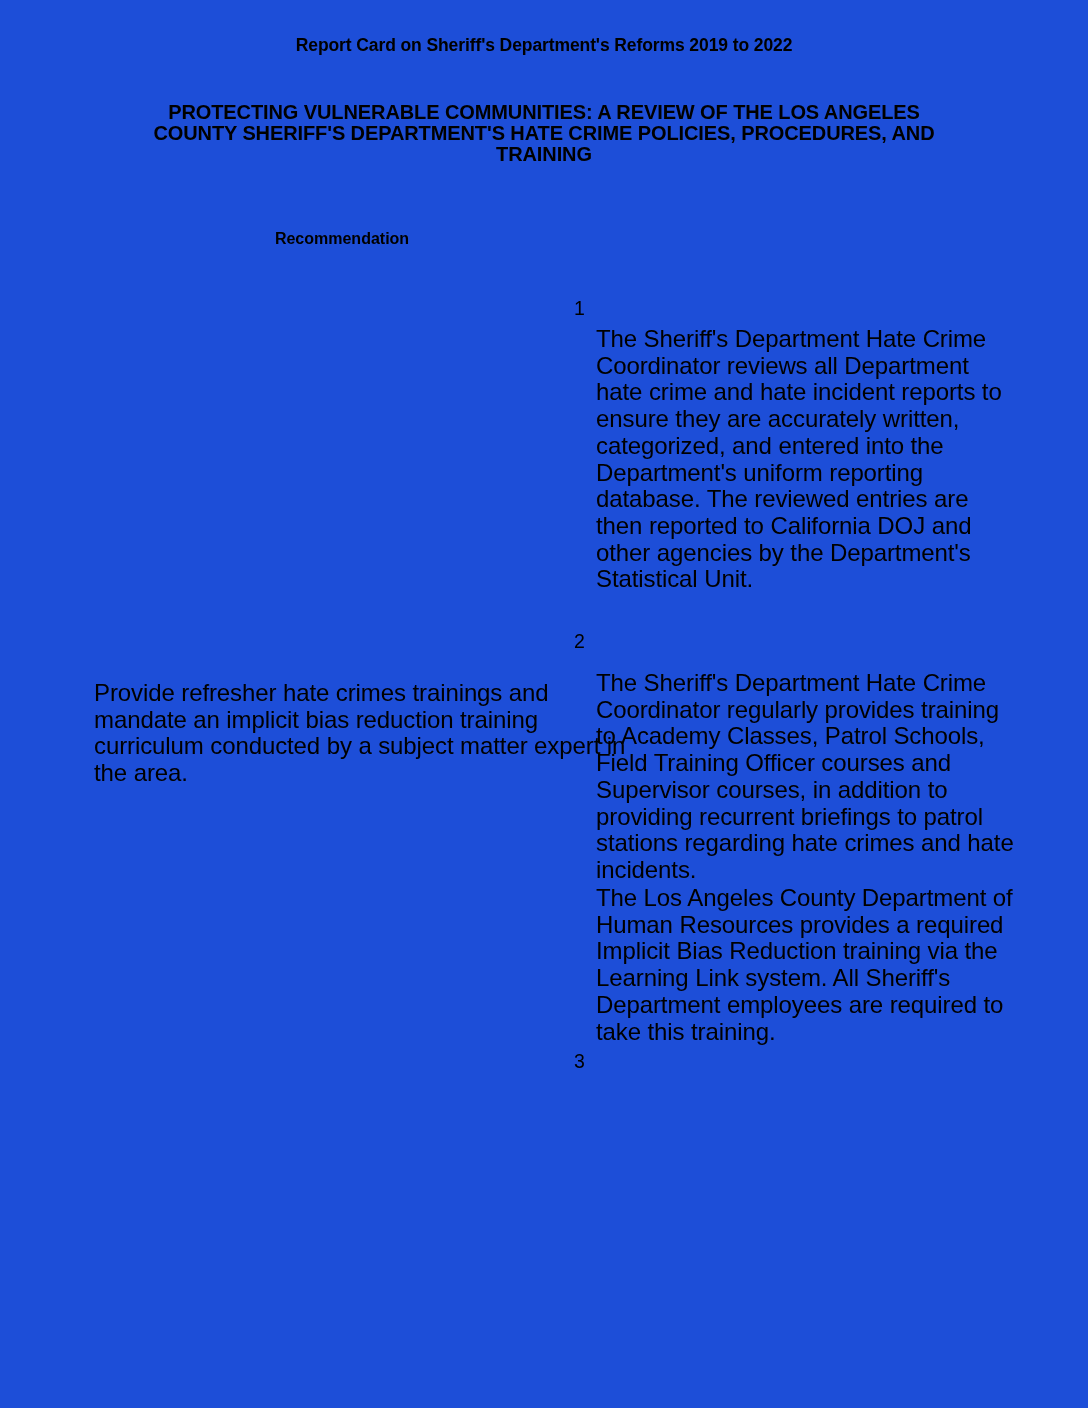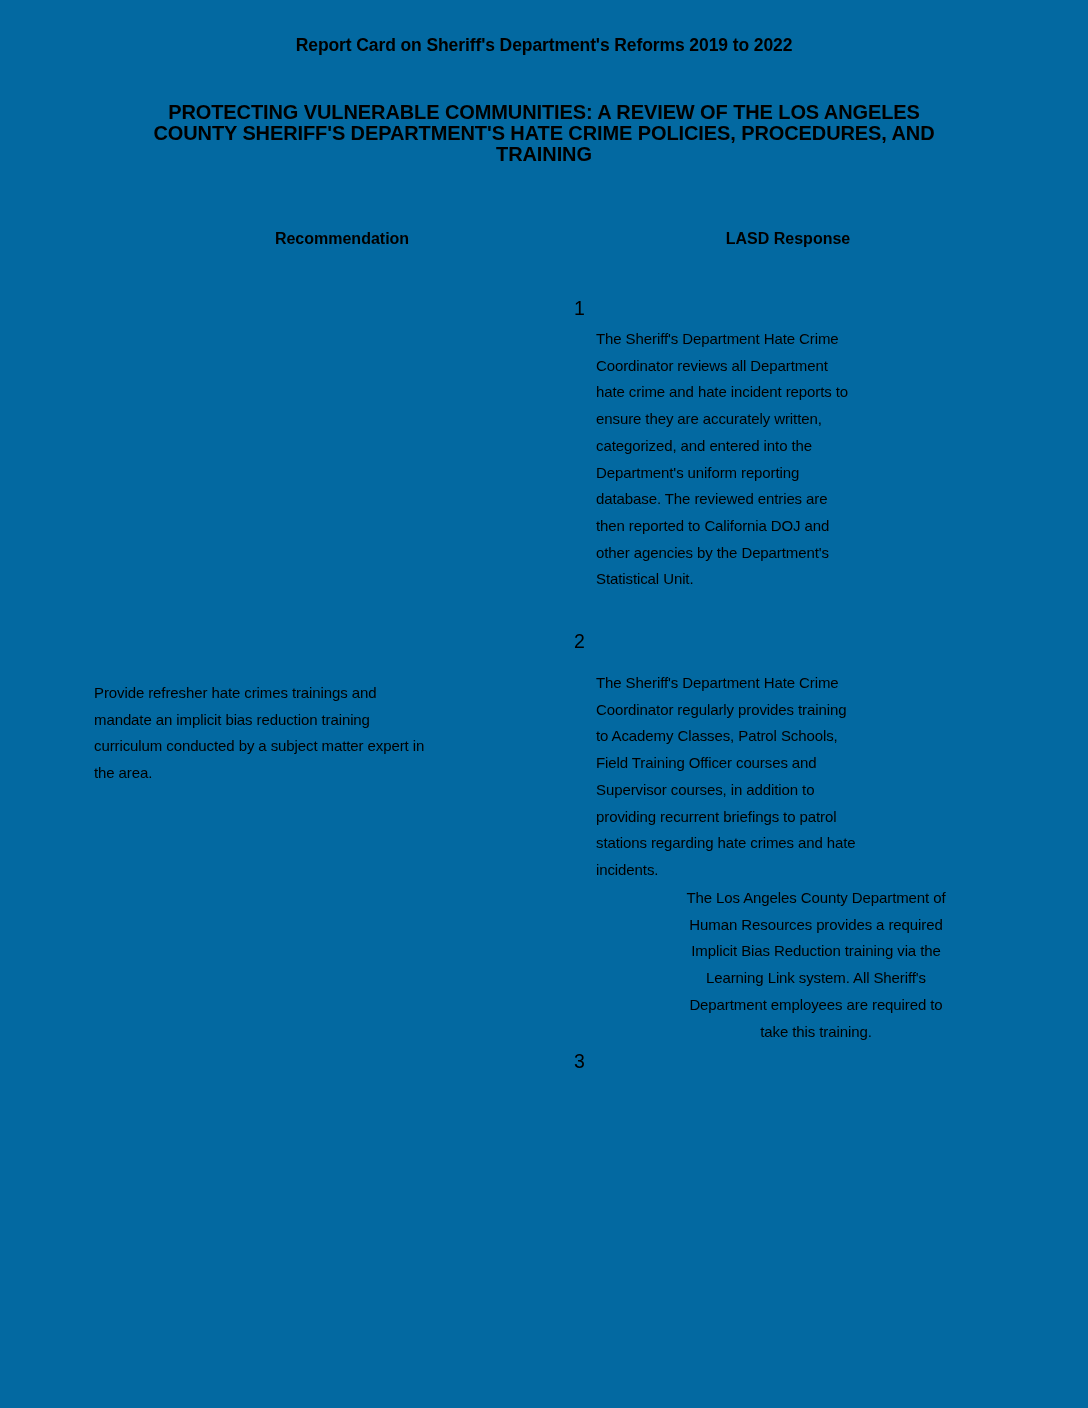--- a/index.html
+++ b/index.html
@@ -1,21 +1,21 @@
 <!DOCTYPE html>
 <html><head>
 <meta charset="utf-8">
 <style>
   * { margin: 0; padding: 0; box-sizing: border-box; }
   html, body { background: #ffffff; }
   .page {
     position: relative;
     width: 1088px;
     height: 1408px;
-    background: #0369a1;
+    background: #1d4ed8;
     color: #000000;
     font-family: "Liberation Sans", "DejaVu Sans", sans-serif;
     overflow: hidden;
   }
   .abs { position: absolute; }
   .running-header {
     top: 35px; left: 0; width: 1088px;
     text-align: center;
     font-size: 17.5px;
     font-weight: bold;
@@ -32,21 +32,21 @@
   }
   .col-header {
     top: 230px;
     font-size: 16px;
     font-weight: bold;
     text-align: center;
   }
   .col-header.rec  { left: 94px;  width: 496px; }
   .col-header.resp { left: 596px; width: 384px; }
   .body-text {
-    font-size: 15px;
+    font-size: 24px;
     line-height: 26.7px;
     white-space: pre-line;
     letter-spacing: -0.1px;
   }
   .row-number {
     left: 574px;
     font-size: 19.5px;
     line-height: 26.7px;
   }
   .rec-text  { left: 94px;  width: 540px; }
@@ -58,21 +58,20 @@
 <div class="page">
 
   <div class="abs running-header">Report Card on Sheriff's Department's Reforms 2019 to 2022</div>
 
   <div class="abs doc-title">PROTECTING VULNERABLE COMMUNITIES: A REVIEW OF THE LOS ANGELES
 COUNTY SHERIFF'S DEPARTMENT'S HATE CRIME POLICIES, PROCEDURES, AND
 TRAINING</div>
 
   <div class="abs col-header rec">Recommendation</div>
 
-  <div class="abs col-header resp">LASD Response</div>
 
   <div class="abs row-number" style="top:295px;">1</div>
 
   <div class="abs body-text resp-text" style="top:326px;">The Sheriff's Department Hate Crime
 Coordinator reviews all Department
 hate crime and hate incident reports to
 ensure they are accurately written,
 categorized, and entered into the
 Department's uniform reporting
 database.  The reviewed entries are
@@ -90,21 +89,21 @@
 Supervisor courses, in addition to
 providing recurrent briefings to patrol
 stations regarding hate crimes and hate
 incidents.</div>
 
   <div class="abs body-text rec-text" style="top:680px;">Provide refresher hate crimes trainings and
 mandate an implicit bias reduction training
 curriculum conducted by a subject matter expert in
 the area.</div>
 
-  <div class="abs body-text resp-text" style="top:885px;text-align:center;">The Los Angeles County Department of
+  <div class="abs body-text resp-text" style="top:885px;">The Los Angeles County Department of
 Human Resources provides a required
 Implicit Bias Reduction training via the
 Learning Link system.  All Sheriff's
 Department employees are required to
 take this training.</div>
 
   <div class="abs row-number" style="top:1048px;">3</div>
 
 </div>
 

